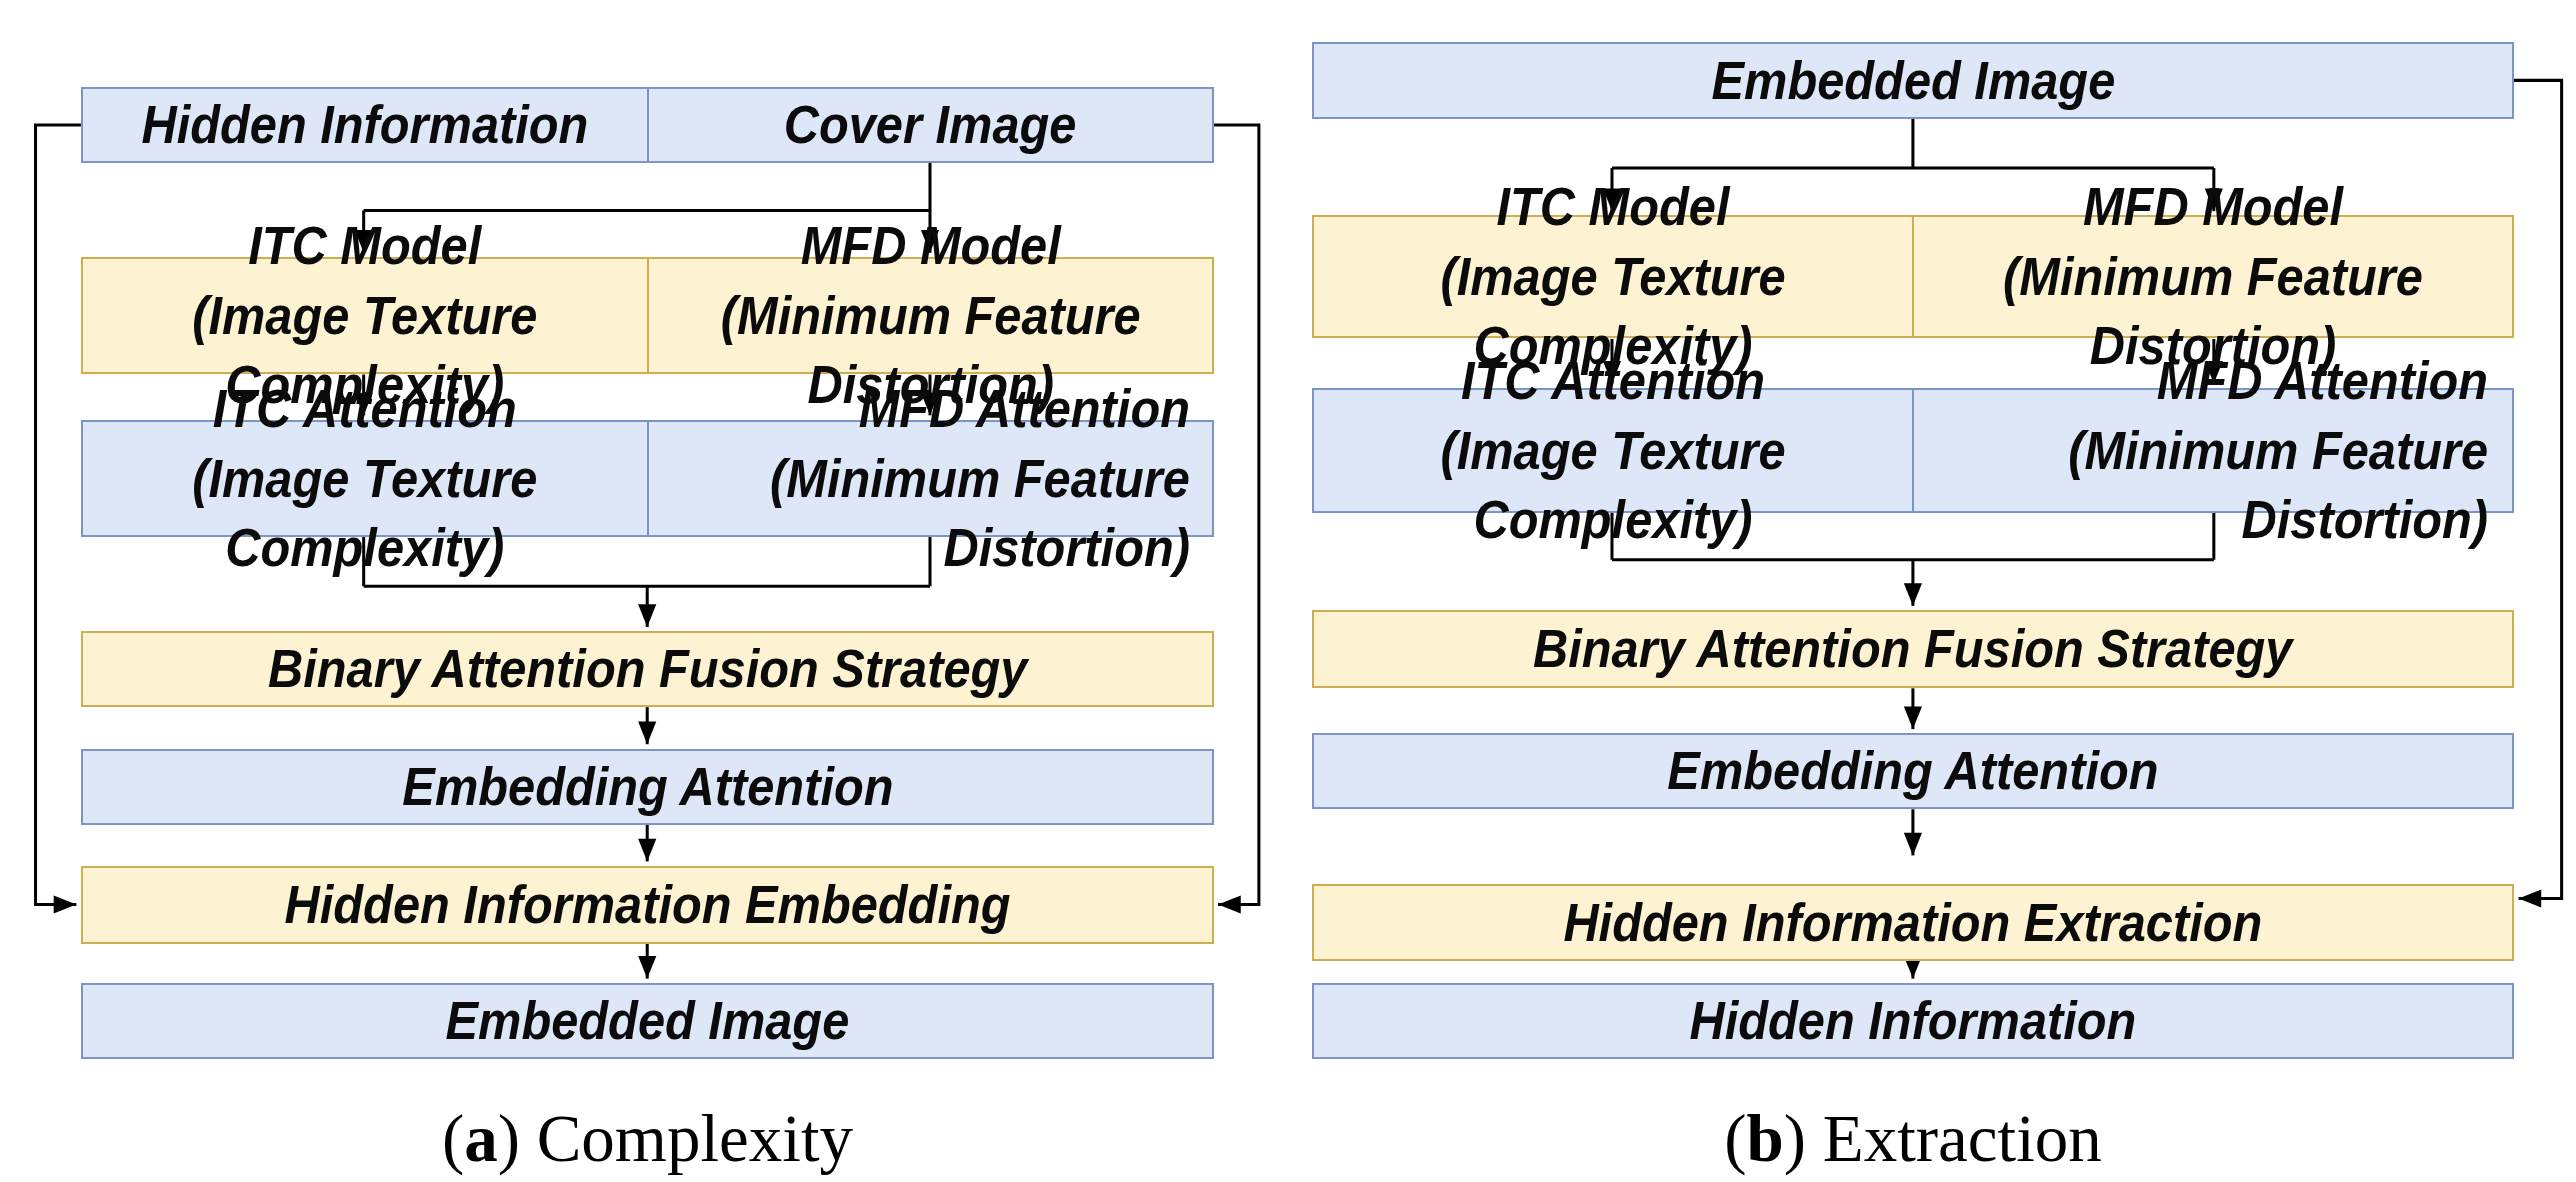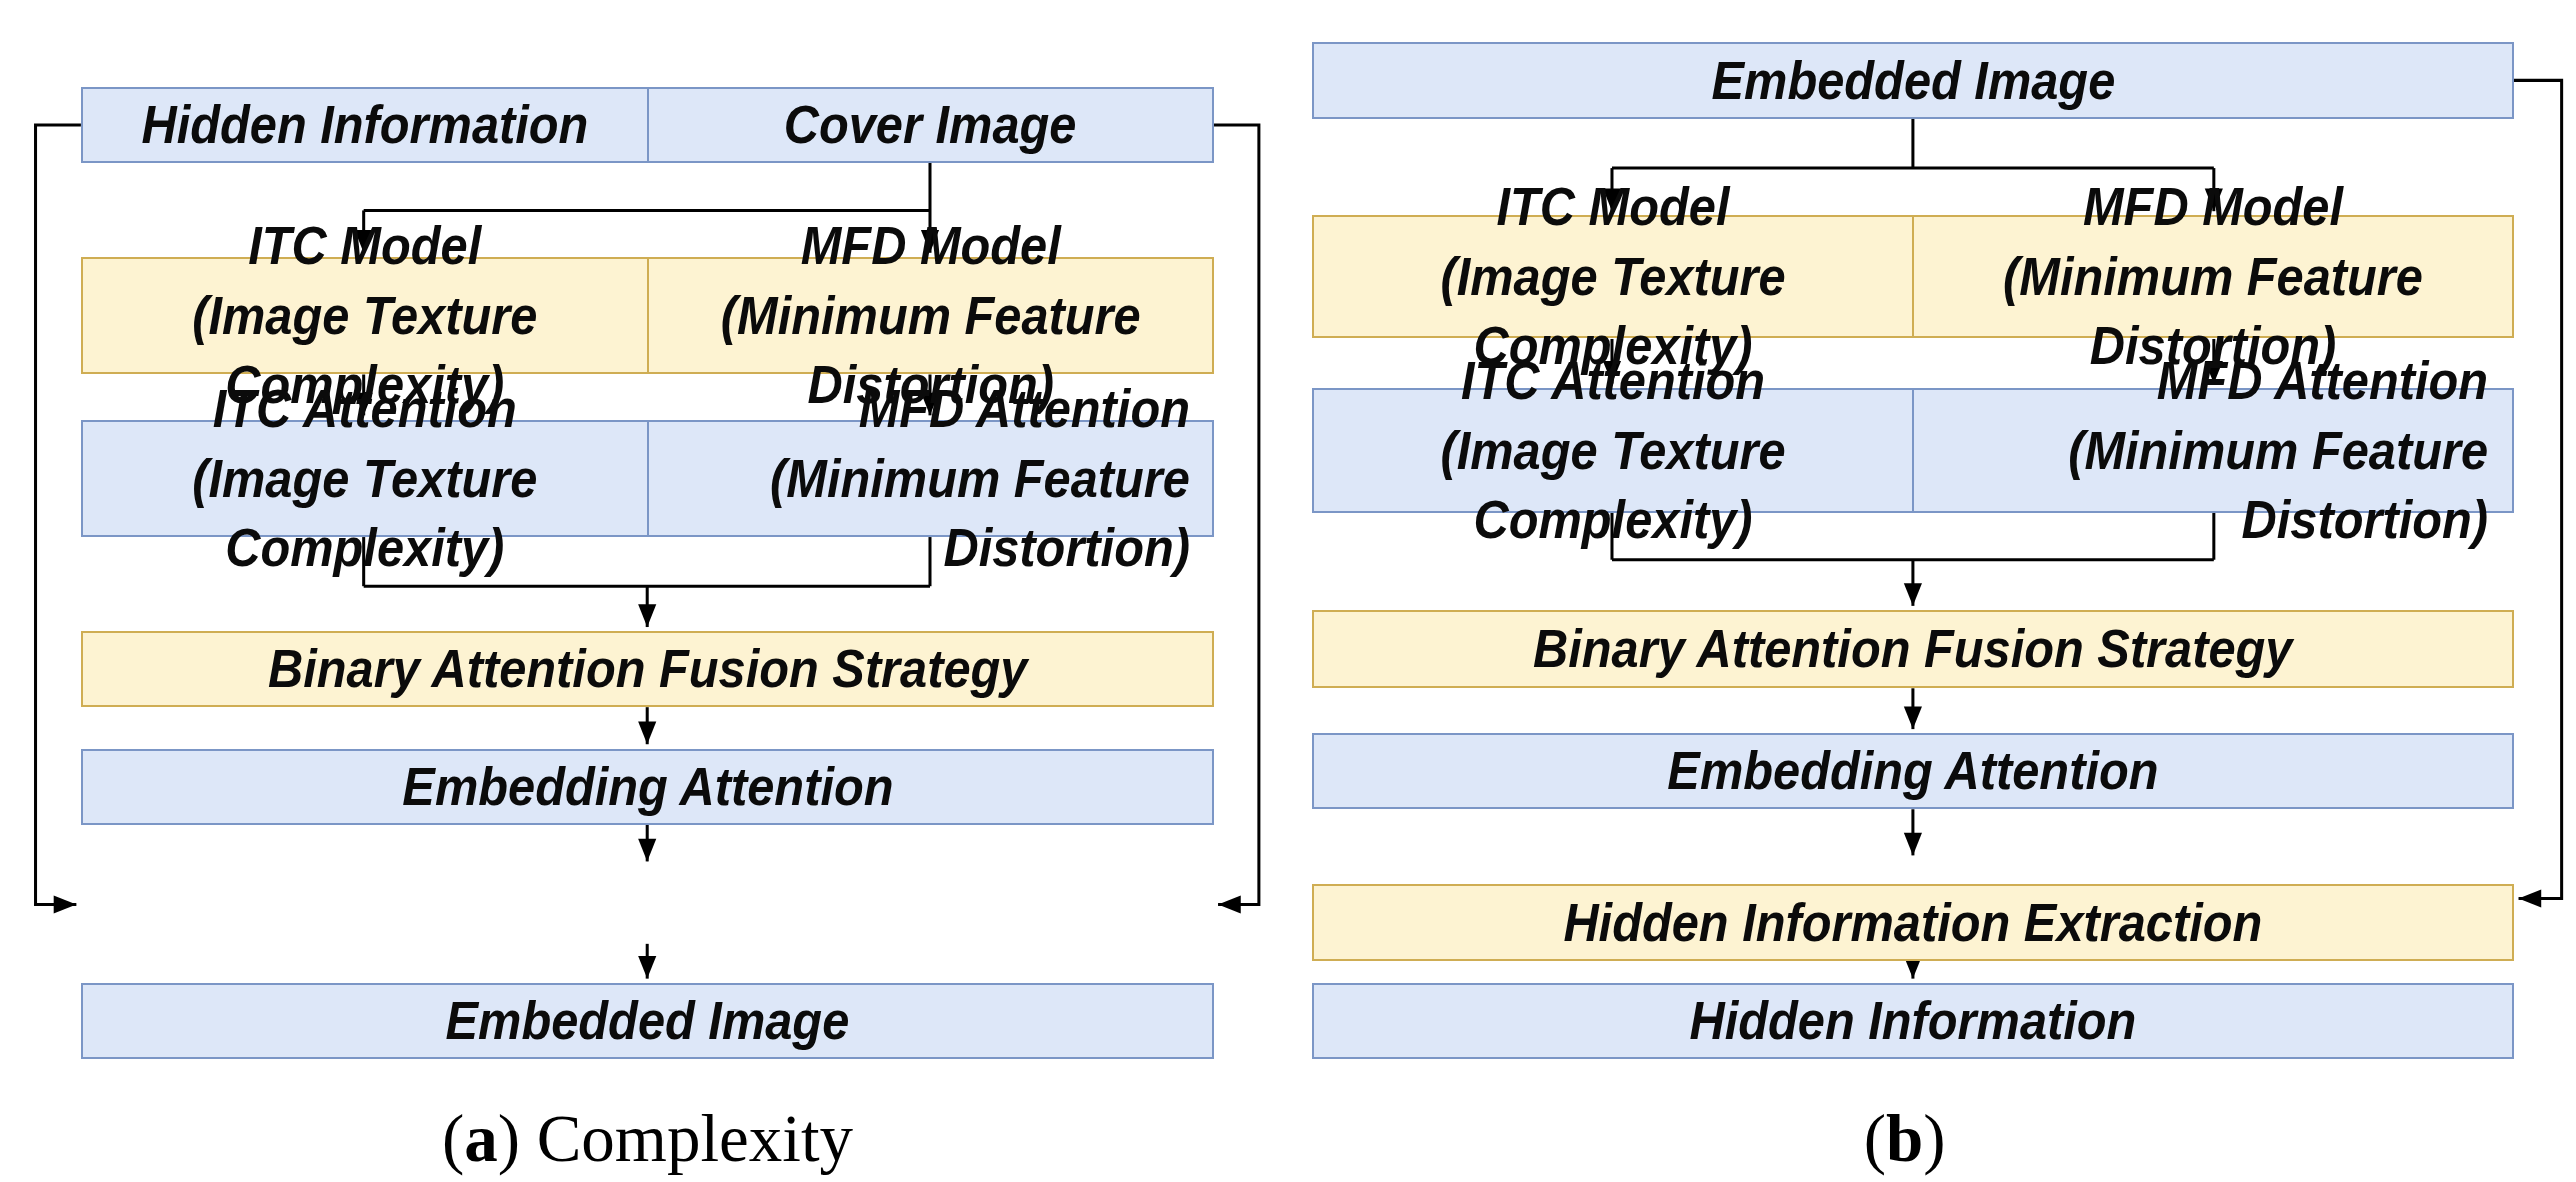--- a/index.html
+++ b/index.html
@@ -130,20 +130,23 @@
   </div>
 
   <div class="box yellow a-row4">
     <span class="label">Binary Attention Fusion Strategy</span>
   </div>
 
   <div class="box blue a-row5">
     <span class="label">Embedding Attention</span>
   </div>
 
+  <div class="box yellow a-row6">
+    <span class="label">Hidden Information Embedding</span>
+  </div>
 
   <div class="box blue a-row7">
     <span class="label">Embedded Image</span>
   </div>
 
   <div class="caption a-cap">
     <span class="paren-group"><span>(</span><span class="cap-letter">a</span><span>)</span></span>
     <span>Complexity</span>
   </div>
 
@@ -184,16 +187,17 @@
   <div class="box yellow b-row6">
     <span class="label">Hidden Information Extraction</span>
   </div>
 
   <div class="box blue b-row7">
     <span class="label">Hidden Information</span>
   </div>
 
   <div class="caption b-cap">
     <span class="paren-group"><span>(</span><span class="cap-letter">b</span><span>)</span></span>
+    <span>Extraction</span>
   </div>
 
 </div>
 
 
 </body></html>

